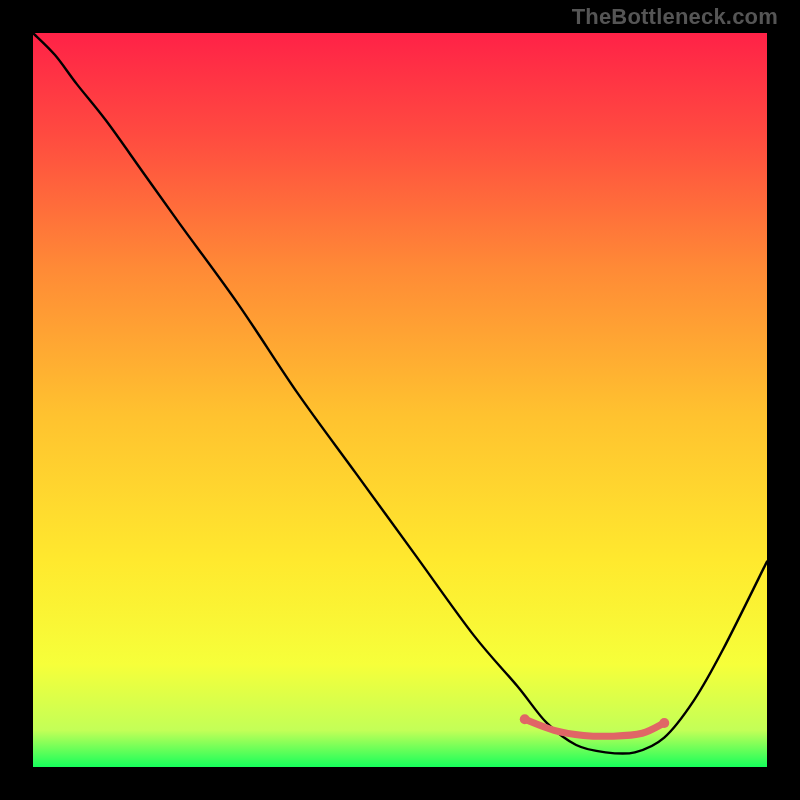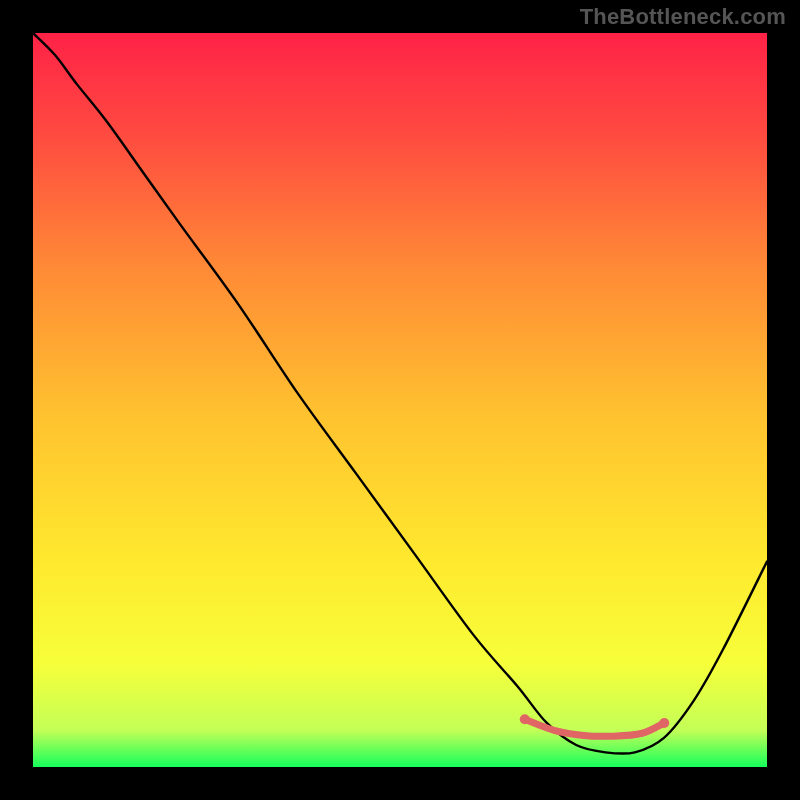--- a/index.html
+++ b/index.html
@@ -11,21 +11,21 @@
     overflow: hidden;
   }
   .container {
     position: relative;
     width: 800px;
     height: 800px;
   }
   .watermark {
     position: absolute;
     top: 4px;
-    right: 14px;
+    right: 22px;
     font-family: Arial, Helvetica, sans-serif;
     font-size: 22px;
     color: #555555;
     font-weight: bold;
     letter-spacing: 0.2px;
     z-index: 3;
   }
   .plot-area {
     position: absolute;
     left: 33px;

